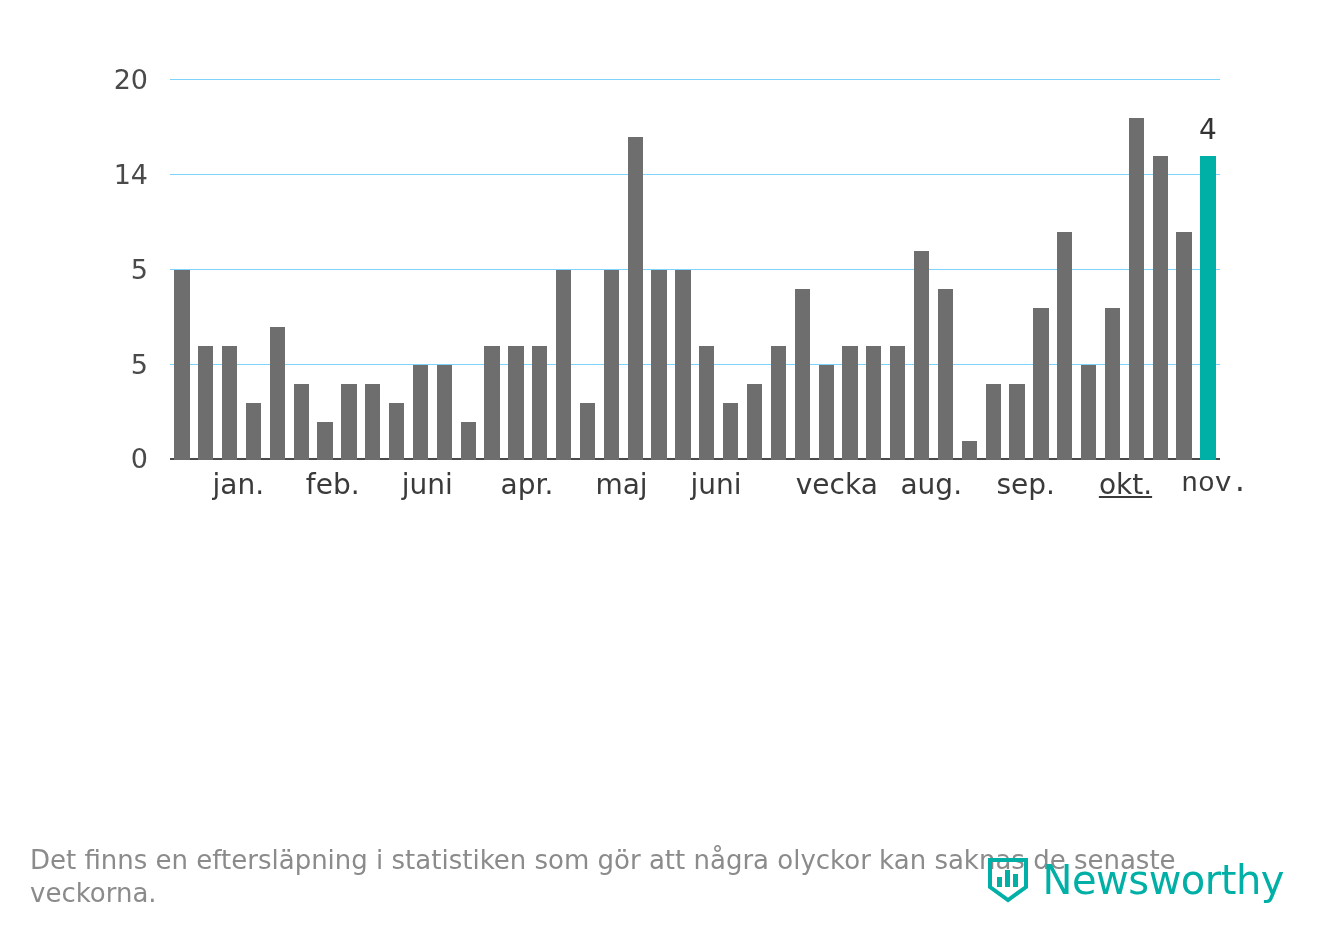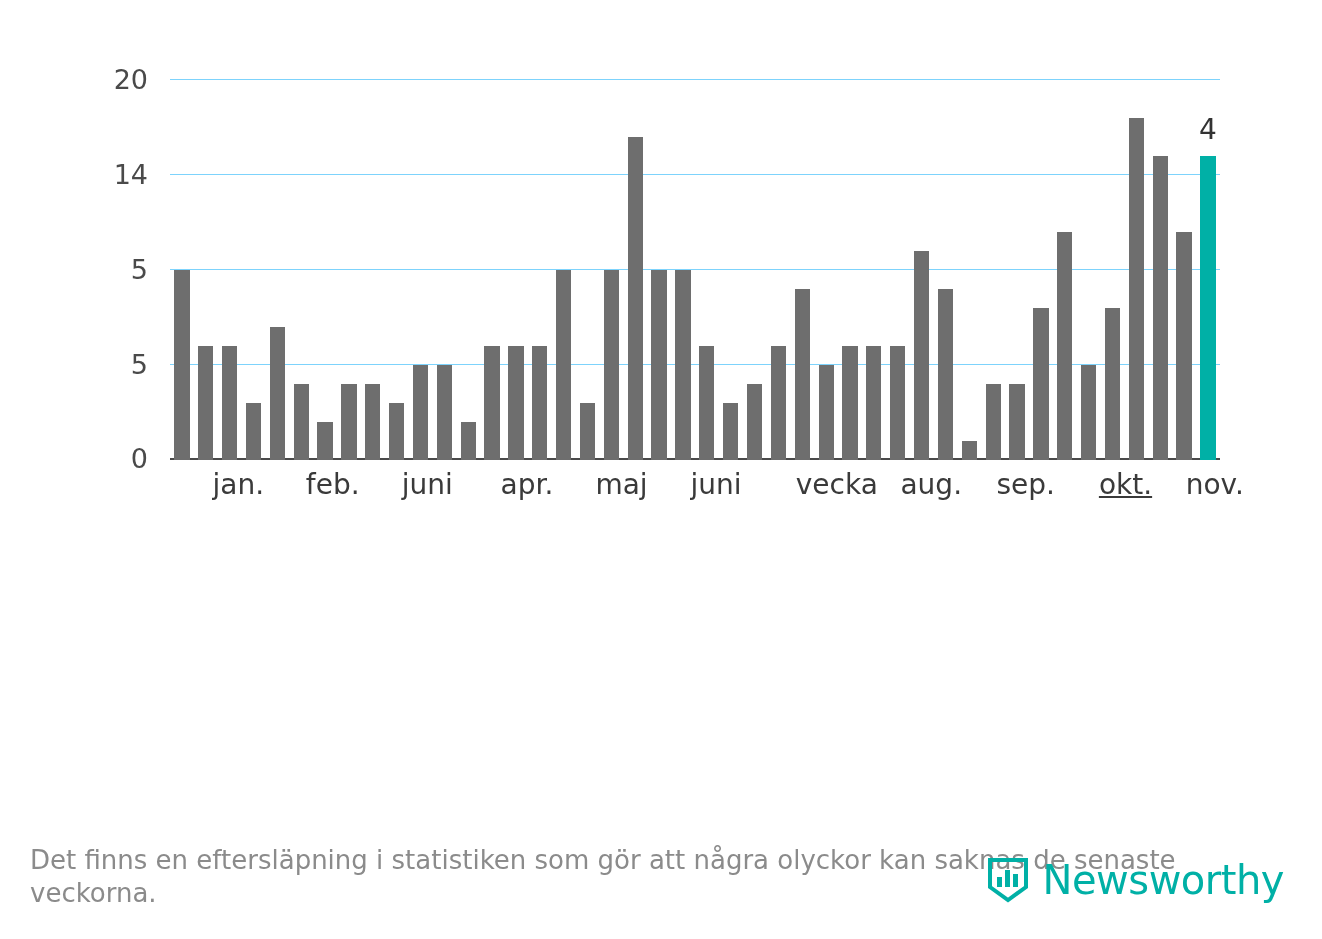--- a/index.html
+++ b/index.html
@@ -315,21 +315,21 @@
         <span class="xlabel" style="left: 6.5%;">jan.</span>
         <span class="xlabel" style="left: 15.5%;">feb.</span>
         <span class="xlabel" style="left: 24.5%;">juni</span>
         <span class="xlabel" style="left: 34%;">apr.</span>
         <span class="xlabel" style="left: 43%;">maj</span>
         <span class="xlabel" style="left: 52%;">juni</span>
         <span class="xlabel" style="left: 63.5%;">vecka</span>
         <span class="xlabel" style="left: 72.5%;">aug.</span>
         <span class="xlabel" style="left: 81.5%;">sep.</span>
         <span class="xlabel" style="left: 91%; text-decoration: underline;">okt.</span>
-        <span class="xlabel" style="left: 99.5%;">nov.</span>
+        <span class="xlabel" style="left: 99.5%; font-family: Liberation Mono, monospace;">nov.</span>
       </div>
   </div>
 
   <div class="footer">
     <div class="note">Det finns en eftersläpning i statistiken som gör att några olyckor kan saknas de senaste veckorna.</div>
     <div class="logo">
       <span class="logo-mark">
         <svg width="42" height="46" viewBox="0 0 42 46" xmlns="http://www.w3.org/2000/svg">
           <path d="M3 3 H39 V30 L21 43 L3 30 Z" fill="none" stroke="#00b0a6" stroke-width="4"></path>
           <rect x="10" y="20" width="5" height="10" fill="#00b0a6"></rect>

